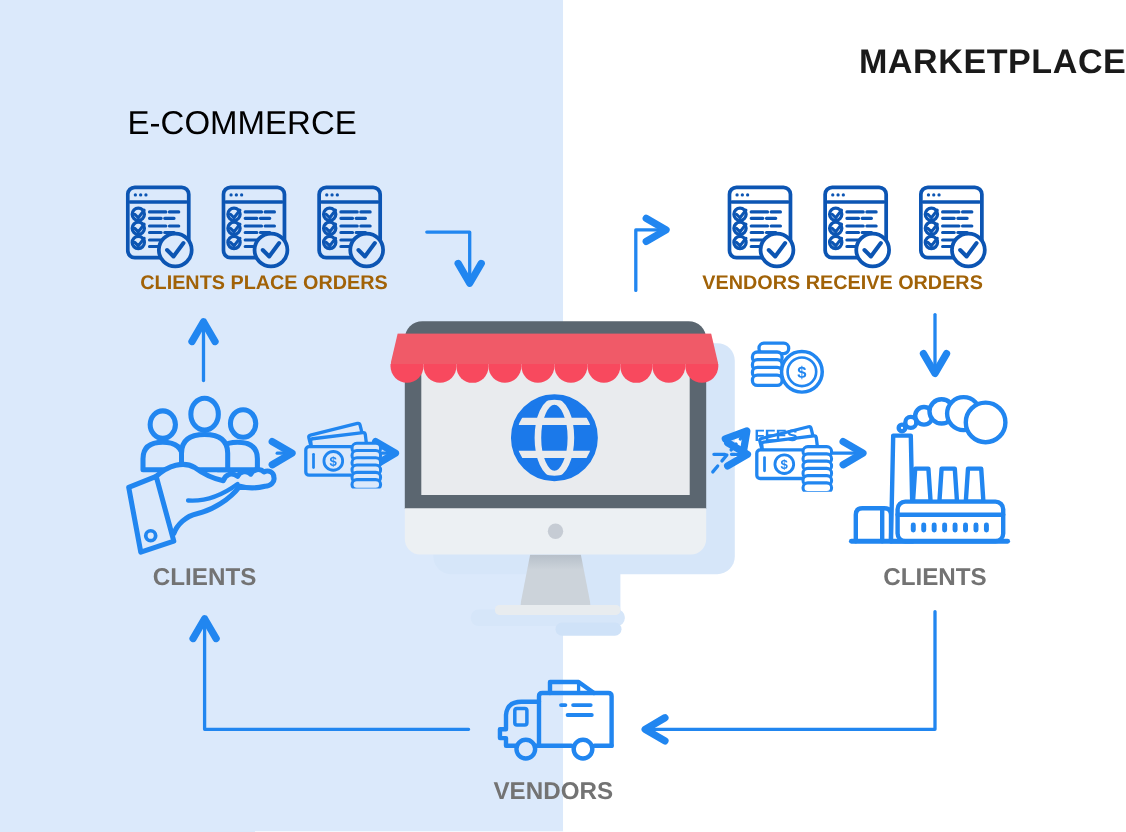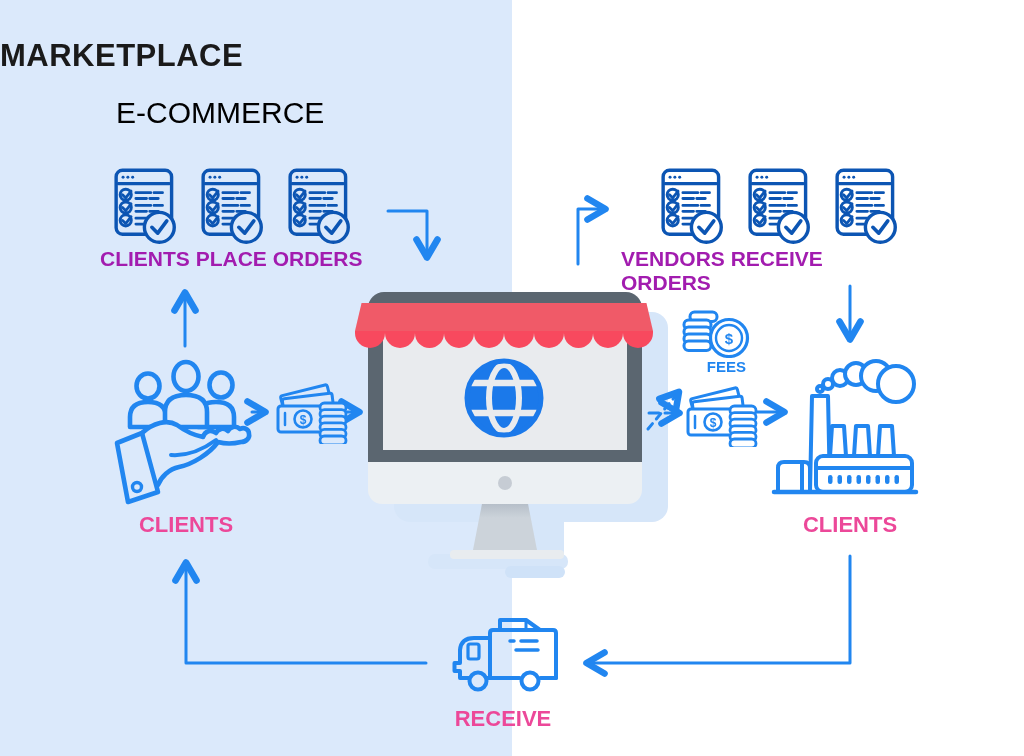--- a/index.html
+++ b/index.html
@@ -3,27 +3,27 @@
 <meta charset="utf-8">
 <style>
   html,body{margin:0;padding:0;}
   body{width:1024px;height:756px;position:relative;overflow:hidden;
        font-family:"Liberation Sans",sans-serif;background:#fff;}
   .abs{position:absolute;}
   
   #bg-left{left:0;top:0;width:512px;height:756px;background:#dbe9fb;z-index:0;}
   #bg-right{left:512px;top:0;width:512px;height:756px;background:#ffffff;z-index:0;}
   
-  #title{left:0;top:38px;width:1024px;text-align:left;font-size:31px;font-weight:700;
+  #title{left:0;top:38px;width:1024px;text-align:right;font-size:31px;font-weight:700;
          color:#1a1a1a;letter-spacing:.5px;z-index:6;}
   #subtitle{left:116px;top:96px;font-size:30px;font-weight:400;color:#000000;z-index:6;}
   
-  .lbl-dark{font-size:21px;font-weight:700;color:#a21caf;z-index:6;}
-  .lbl-bright{font-size:22px;font-weight:700;color:#ec4899;text-align:center;z-index:6;}
-  .lbl-small{font-size:15px;font-weight:700;color:#2186f0;text-align:right;z-index:6;}
+  .lbl-dark{font-size:18px;font-weight:700;color:#a16207;text-align:center;z-index:6;}
+  .lbl-bright{font-size:22px;font-weight:700;color:#737373;text-align:center;z-index:6;}
+  .lbl-small{font-size:15px;font-weight:700;color:#2186f0;text-align:left;z-index:6;margin-top:30px;}
   
   .order{width:64px;height:77px;color:#0c55b3;z-index:6;}
   .chip-blue{--chip:#dbe9fb;}
   .chip-white{--chip:#ffffff;}
   
   #mon-shadow{left:394px;top:312px;width:274px;height:210px;background:#d6e6f9;border-radius:16px;z-index:1;}
   #mon-stand-shadow{left:508px;top:500px;width:56px;height:58px;background:#d6e6f9;z-index:1;}
   #mon-base-shadow{left:428px;top:554px;width:140px;height:15px;background:#d6e6f9;border-radius:7px;z-index:1;}
   #mon-base-tab{left:505px;top:566px;width:60px;height:12px;background:#cfe2f8;border-radius:6px;z-index:1;}
   #mon-frame{left:368px;top:292px;width:274px;height:172px;background:#5b6670;border-radius:16px 16px 2px 2px;z-index:2;}
@@ -228,21 +228,21 @@
     <path d="M78,12 V22" stroke-width="3"></path>
     <path d="M42,70 V25 Q42,22 45,22 H105 Q108,22 108,25 V70"></path>
     <path d="M62,33 h4 M73,33 h16 M68,42 h22" stroke-width="3.5"></path>
     <path d="M42,30 H26 Q13,30 12,42 V55 H6.5 V63 H12 V70 H21"></path>
     <rect x="20" y="36" width="11" height="15" rx="2" stroke-width="3.2"></rect>
     <path d="M38.5,70 H71.5 M92.5,70 H108"></path>
     <circle cx="30" cy="73" r="8.5"></circle>
     <circle cx="82" cy="73" r="8.5"></circle>
   </g>
 </svg>
-<div class="abs lbl-bright" style="left:433px;top:706px;width:140px">RECEIVE</div>
+<div class="abs lbl-bright" style="left:433px;top:706px;width:140px">VENDORS</div>
 
 <svg id="arrows" class="abs" viewBox="0 0 1024 756">
   <defs>
     <marker id="arw" markerWidth="10" markerHeight="10" refX="7" refY="5" orient="auto">
       <path d="M1.5,1.5 L7.5,5 L1.5,8.5" fill="none" stroke="#2186f0" stroke-width="2.2" stroke-linecap="round" stroke-linejoin="round"></path>
     </marker>
   </defs>
   <g fill="none" stroke="#2186f0" stroke-width="3" stroke-linecap="round" stroke-linejoin="round">
     <path d="M388,211 H427 V256" marker-end="url(#arw)"></path>
     <path d="M185,346 V294" marker-end="url(#arw)"></path>

